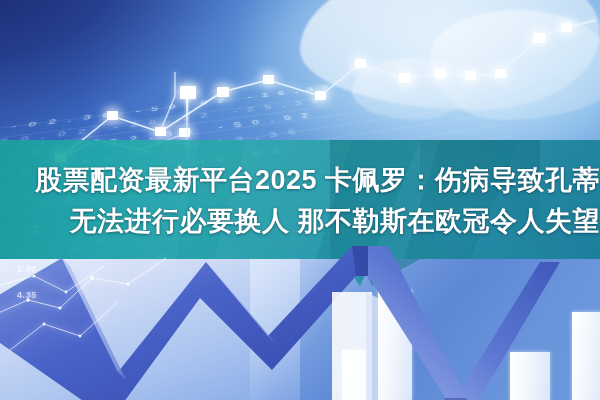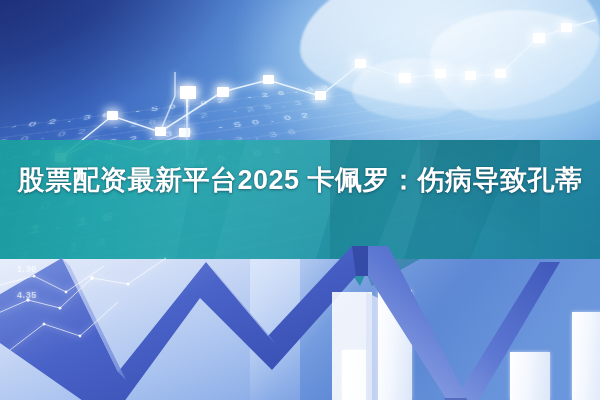--- a/index.html
+++ b/index.html
@@ -161,21 +161,21 @@
     width: 600px;
     text-align: center;
     color: #ffffff;
     font-size: 27px;
     font-weight: 700;
     line-height: 41px;
     letter-spacing: 0.5px;
     text-shadow: 0 1px 3px rgba(10,50,70,0.55), 0 0 1px rgba(0,0,0,0.35);
     z-index: 40;
   }
-  .headline .ln { display: block; white-space: nowrap; }
+  .headline .ln { display: block; white-space: nowrap; text-align: right; }
 </style>
 </head>
 <body>
 
 <div id="stage">
 
   <div class="layer bg-base"></div>
   <div class="layer bg-darkcorner"></div>
   <div class="layer bg-lightglow"></div>
 
@@ -318,15 +318,16 @@
       <circle cx="44" cy="74" r="1.5"></circle>
         <circle cx="80" cy="86" r="1.4"></circle>
     </g>
   </svg>
 
   <div class="mini-num" style="left:17px; top:264px;">1.30</div>
   <div class="mini-num" style="left:17px; top:290px;">4.35</div>
 
   <div class="headline">
     <span class="ln">股票配资最新平台2025 卡佩罗：伤病导致孔蒂</span>
+    <span class="ln">无法进行必要换人 那不勒斯在欧冠令人失望</span>
   </div>
 
 </div>
 
 </body></html>

